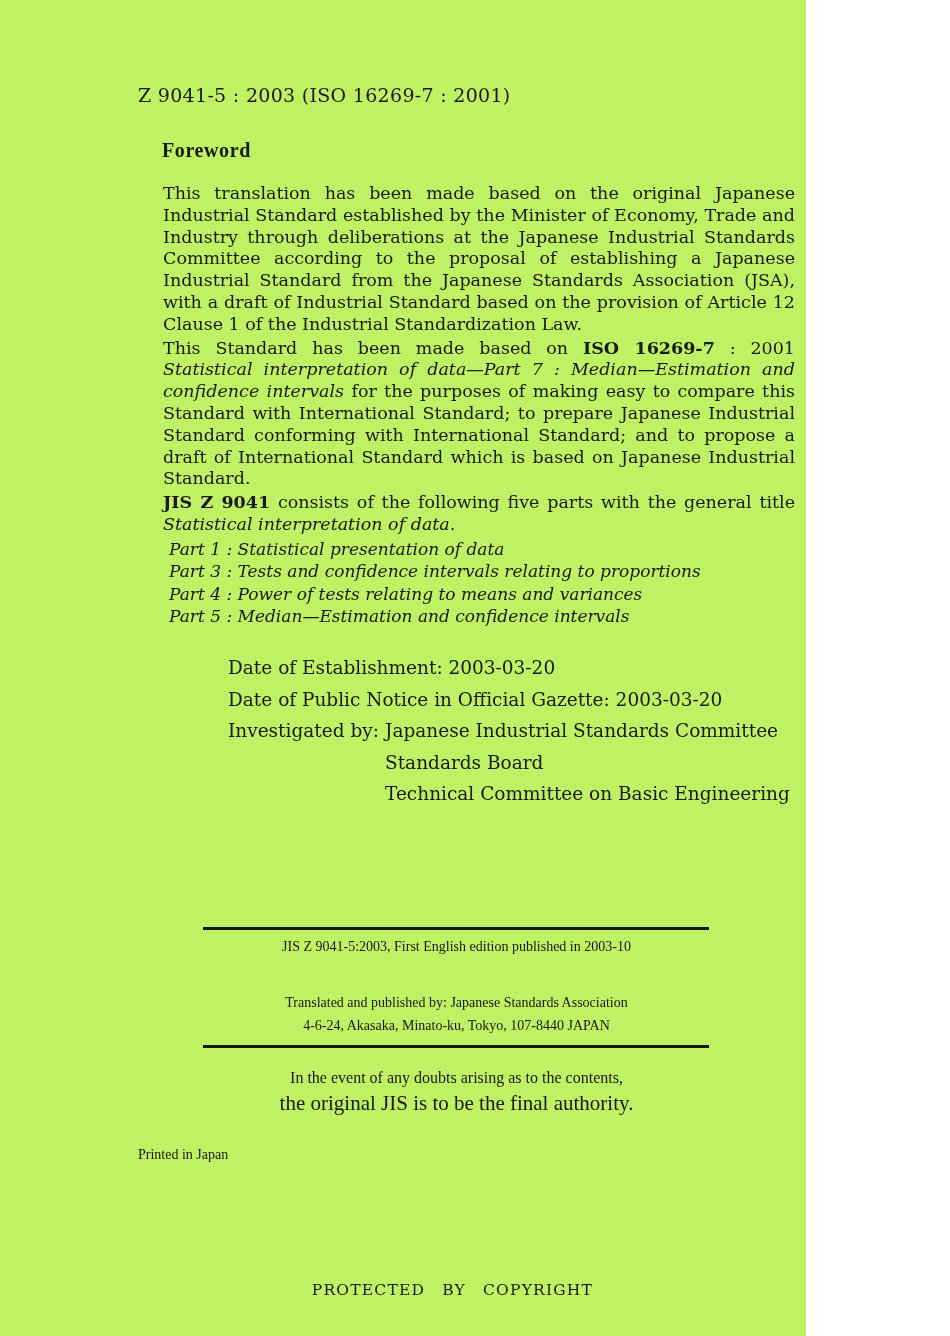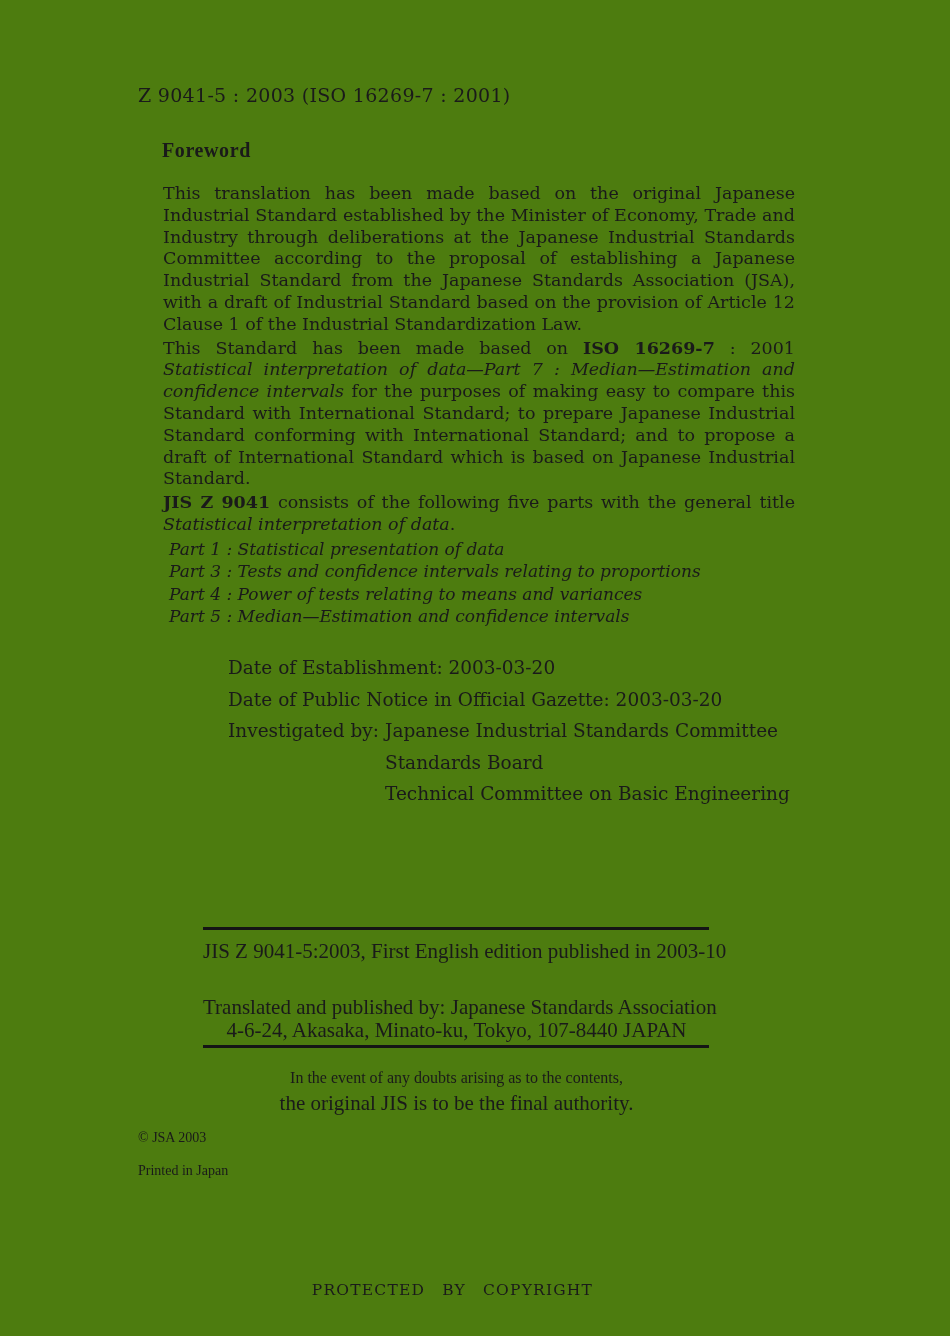--- a/index.html
+++ b/index.html
@@ -2,23 +2,23 @@
 <html><head>
 <meta charset="utf-8">
 <style>
   html, body {
     margin: 0;
     padding: 0;
     background: #ffffff;
   }
   .page {
     position: relative;
-    width: 950px;
+    width: 806px;
     height: 1336px;
-    background: #4d7c0f;
+    background: #bef264;
     color: #1a1a1a;
     font-family: "DejaVu Serif", serif;
     overflow: hidden;
   }
   .std-header {
     position: absolute;
     left: 138px;
     top: 84px;
     font-size: 19px;
     letter-spacing: 0.3px;
@@ -74,21 +74,21 @@
     background: #151515;
   }
   .rule-top { top: 927px; }
   .rule-bottom { top: 1045px; }
   .pub-line {
     position: absolute;
     left: 203px;
     width: 507px;
     text-align: center;
     font-family: "Liberation Serif", serif;
-    font-size: 21px;
+    font-size: 14px;
     white-space: nowrap;
   }
   .pub-edition { top: 939px; }
   .pub-publisher1 { top: 995px; }
   .pub-publisher2 { top: 1018px; }
   .doubts-line1 { top: 1069px; font-size: 16px; }
   .doubts-line2 { top: 1091px; font-size: 21px; }
   .copyright-block {
     position: absolute;
     left: 138px;
@@ -157,19 +157,18 @@
 
   <div class="pub-line pub-publisher2">4-6-24, Akasaka, Minato-ku, Tokyo, 107-8440  JAPAN</div>
 
   <div class="hrule rule-bottom"></div>
 
   <div class="pub-line doubts-line1">In the event of any doubts arising as to the contents,</div>
 
   <div class="pub-line doubts-line2">the original JIS is to be the final authority.</div>
 
   <div class="copyright-block">
-    <div>© JSA 2003</div>
     <div class="printed-line">Printed in Japan</div>
   </div>
 
   <div class="protected-line">PROTECTED BY COPYRIGHT</div>
 
 </div>
 
 </body></html>

